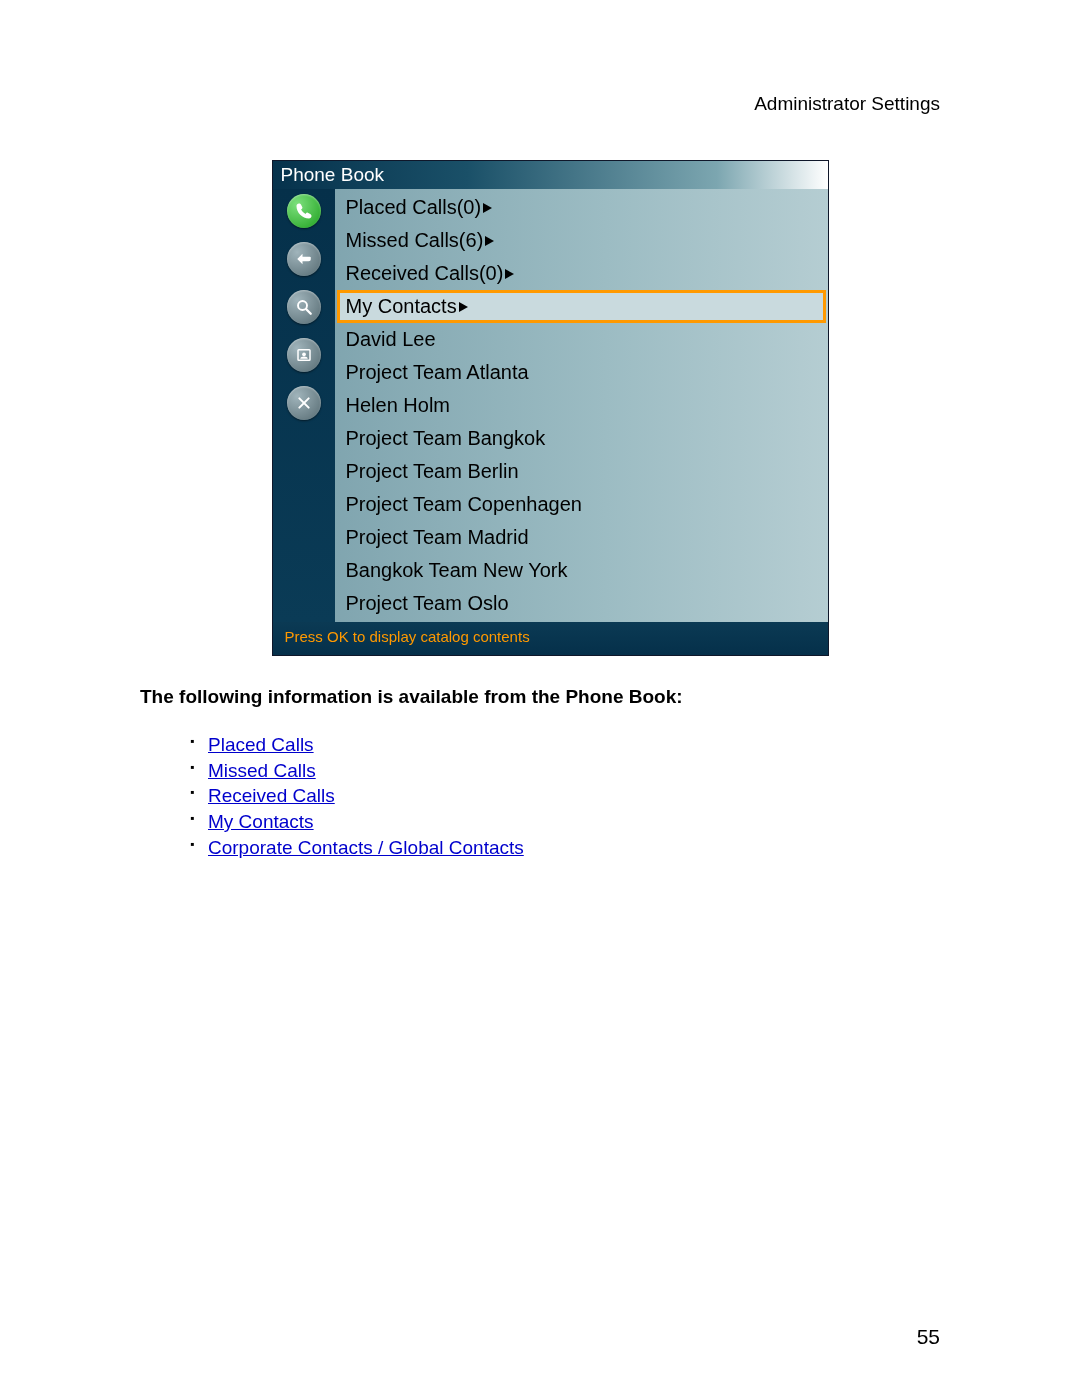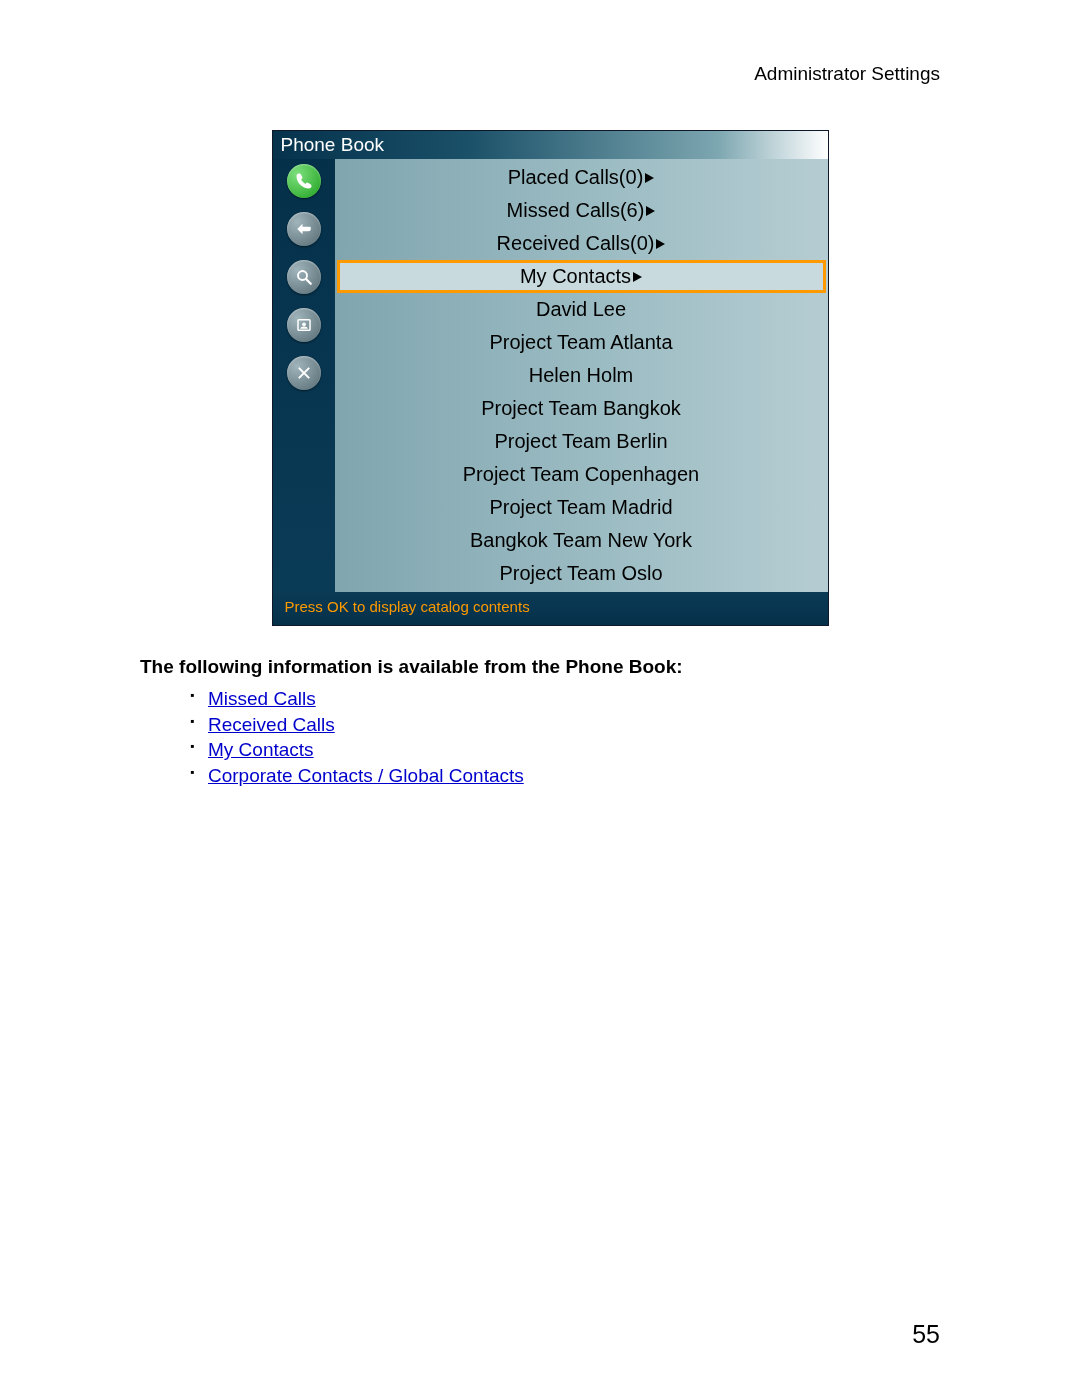--- a/index.html
+++ b/index.html
@@ -5,21 +5,21 @@
     body {
       margin: 0;
       padding: 0;
       background: #ffffff;
       font-family: Arial, Helvetica, sans-serif;
       font-size: 19px;
       color: #000;
       width: 1080px;
     }
     .page {
-      padding: 63px 130px 40px 150px;
+      padding: 93px 130px 40px 150px;
       box-sizing: border-box;
       position: relative;
       min-height: 1397px;
     }
     .header-title {
       text-align: right;
       font-size: 19px;
       color: #000;
       margin-bottom: 45px;
       padding-right: 10px;
@@ -77,21 +77,20 @@
       flex: 1;
       padding: 2px 2px;
     }
     .pb-item {
       font-size: 20px;
       color: #000;
       padding: 1px 6px;
       border: 3px solid transparent;
       line-height: 1.25;
       white-space: nowrap;
-      text-align: center;
     }
     .pb-item.selected {
       border: 3px solid #ff9900;
       background: #c9dade;
     }
     .tri-right {
       display: inline-block;
       width: 0;
       height: 0;
       border-top: 5px solid transparent;
@@ -104,21 +103,21 @@
     .pb-footer {
       background: linear-gradient(to bottom, #0b3a54, #05304a);
       color: #ff9900;
       font-size: 15px;
       padding: 6px 12px 10px 12px;
     }
     .section-heading {
       font-weight: bold;
       font-size: 19px;
       margin-top: 25px;
-      margin-bottom: 8px;
+      margin-bottom: 24px;
       margin-left: -10px;
     }
     .link-list {
       margin: 0;
       padding: 0 0 0 40px;
       list-style: none;
     }
     .link-list li {
       position: relative;
       padding-left: 18px;
@@ -134,21 +133,21 @@
       color: #000;
     }
     .link-list a {
       color: #0000cc;
       text-decoration: underline;
     }
     .page-number {
       position: absolute;
       bottom: 48px;
       right: 140px;
-      font-size: 25px;
+      font-size: 21px;
     }
   </style>
 </head>
 <body>
 
 <div class="page">
   <div class="header-title">Administrator Settings</div>
 
   <div class="phonebook-widget">
     <div class="pb-title">Phone Book</div>
@@ -216,20 +215,21 @@
         <div class="pb-item">Bangkok Team New York</div>
         <div class="pb-item">Project Team Oslo</div>
       </div>
     </div>
     <div class="pb-footer">Press OK to display catalog contents</div>
   </div>
 
   <div class="section-heading">The following information is available from the Phone Book:</div>
 
   <ul class="link-list">
+    <li><a href="#">Placed Calls</a></li>
     <li><a href="#">Missed Calls</a></li>
     <li><a href="#">Received Calls</a></li>
     <li><a href="#">My Contacts</a></li>
     <li><a href="#">Corporate Contacts / Global Contacts</a></li>
   </ul>
 
   <div class="page-number">55</div>
 </div>
 
 </body></html>

